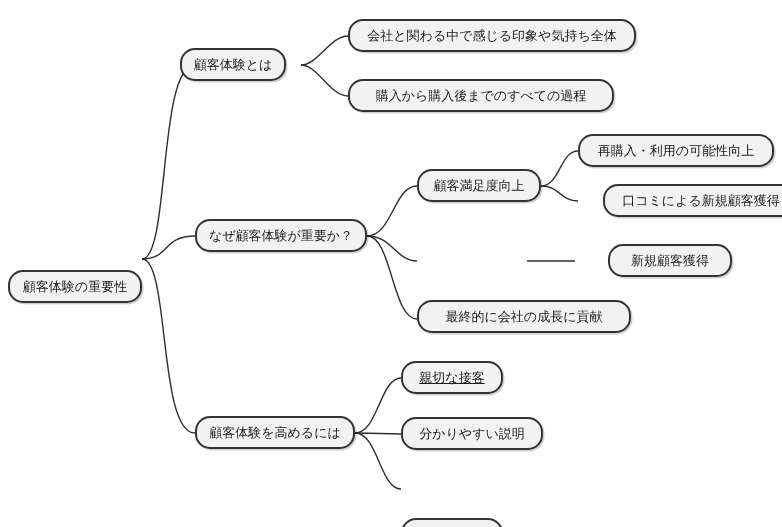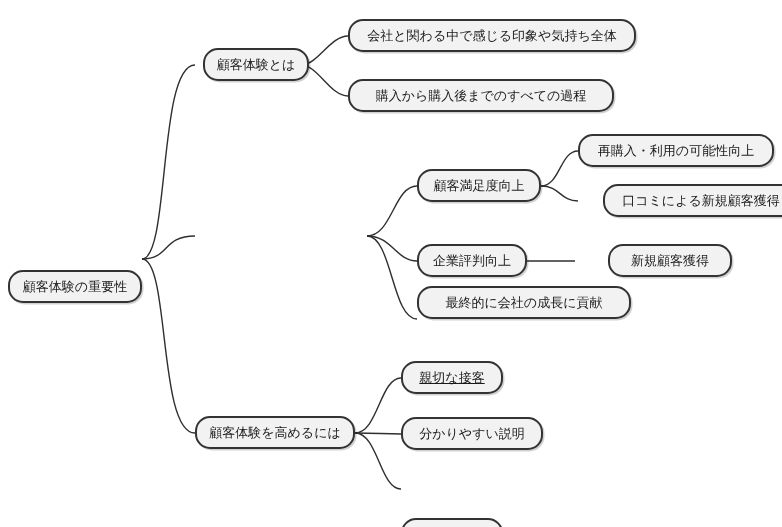--- a/index.html
+++ b/index.html
@@ -50,29 +50,29 @@
     <path d="M541,186 C560,186 560,151 578,151"></path>
     <path d="M541,186 C560,186 560,201 578,201"></path>
     <path d="M527,261 L575,261"></path>
     <path d="M355,433 C378,433 380,378 401,378"></path>
     <path d="M355,433 C378,433 382,434 401,434"></path>
     <path d="M355,433 C378,433 380,489 401,489"></path>
   </svg>
 
   <div class="node" style="left:8px;   top:242px; width:134px;margin-top:28px;">顧客体験の重要性</div>
 
-  <div class="node" style="left:203px; top:48px;  width:106px;text-align:center;">顧客体験とは</div>
+  <div class="node" style="left:180px; top:48px;  width:106px;text-align:center;">顧客体験とは</div>
   <div class="node" style="left:348px; top:19px;  width:288px;">会社と関わる中で感じる印象や気持ち全体</div>
   <div class="node" style="left:348px; top:79px;  width:266px;">購入から購入後までのすべての過程</div>
 
+  <div class="node" style="left:195px; top:219px; width:172px;">なぜ顧客体験が重要か？</div>
   <div class="node" style="left:417px; top:169px; width:124px;text-align:right;">顧客満足度向上</div>
   <div class="node" style="left:578px; top:134px; width:196px;">再購入・利用の可能性向上</div>
   <div class="node" style="left:603px; top:184px; width:196px;">口コミによる新規顧客獲得</div>
-  <div class="node" style="left:417px; top:244px; width:110px;">企業評判向上</div>
   <div class="node" style="left:608px; top:244px; width:124px;">新規顧客獲得</div>
-  <div class="node" style="left:417px; top:286px; width:214px;">最終的に会社の成長に貢献</div>
+  <div class="node" style="left:417px; top:300px; width:214px;">最終的に会社の成長に貢献</div>
 
   <div class="node" style="left:195px; top:416px; width:160px;">顧客体験を高めるには</div>
   <div class="node" style="left:401px; top:361px; width:102px;text-decoration:underline;">親切な接客</div>
   <div class="node" style="left:401px; top:417px; width:142px;">分かりやすい説明</div>
   <div class="node" style="left:401px; top:472px; width:102px;margin-top:46px;">丁寧な対応</div>
 
 </div>
 
 </body></html>

